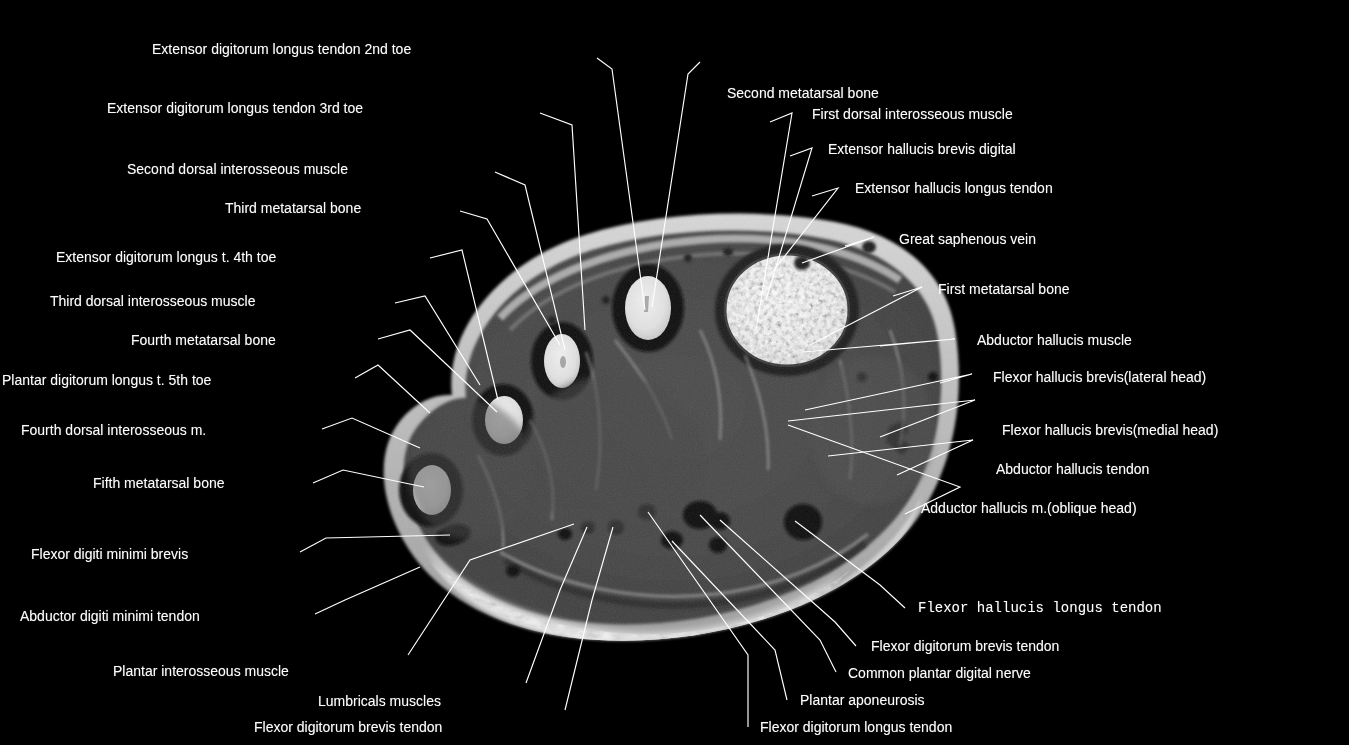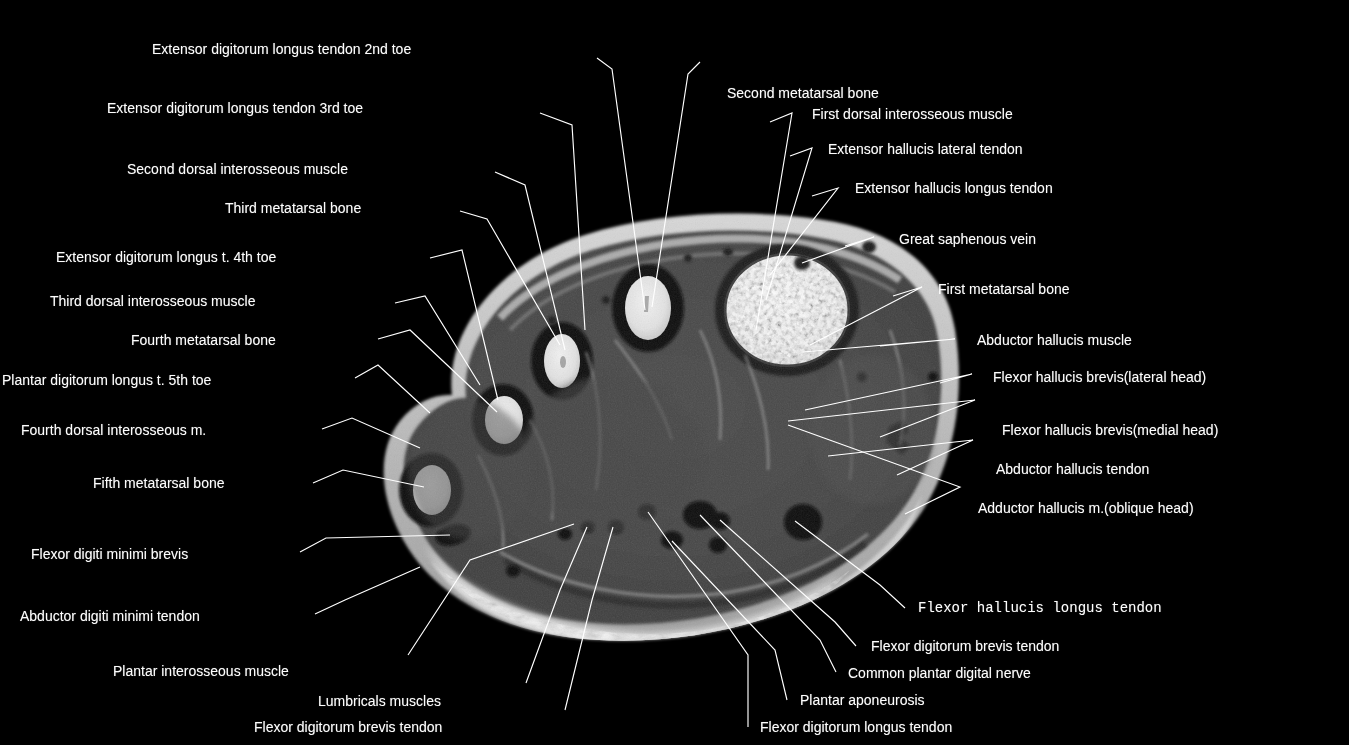--- a/index.html
+++ b/index.html
@@ -270,29 +270,29 @@
       <div class="lbl l" style="left: 93px; top: 472px;">Fifth metatarsal bone</div>
       <div class="lbl l" style="left: 31px; top: 543px;">Flexor digiti minimi brevis</div>
       <div class="lbl l" style="left: 20px; top: 605px;">Abductor digiti minimi tendon</div>
       <div class="lbl l" style="left: 113px; top: 660px;">Plantar interosseous muscle</div>
       <div class="lbl l" style="left: 318px; top: 690px;">Lumbricals muscles</div>
       <div class="lbl l" style="left: 254px; top: 716px;">Flexor digitorum brevis tendon</div>
     </div>
   <div id="labels-right">
       <div class="lbl r" style="left: 727px; top: 42px; margin-top: 40px;">Second metatarsal bone</div>
       <div class="lbl r" style="left: 812px; top: 103px;">First dorsal interosseous muscle</div>
-      <div class="lbl r" style="left: 828px; top: 138px;">Extensor hallucis lateral tendon</div>
+      <div class="lbl r" style="left: 828px; top: 138px;">Extensor hallucis brevis digital</div>
       <div class="lbl r" style="left: 855px; top: 177px;">Extensor hallucis longus tendon</div>
       <div class="lbl r" style="left: 875px; top: 228px; margin-left: 24px;">Great saphenous vein</div>
       <div class="lbl r" style="left: 938px; top: 278px;">First metatarsal bone</div>
       <div class="lbl r" style="left: 977px; top: 329px;">Abductor hallucis muscle</div>
       <div class="lbl r" style="left: 993px; top: 366px;">Flexor hallucis brevis(lateral head)</div>
       <div class="lbl r" style="left: 1002px; top: 419px;">Flexor hallucis brevis(medial head)</div>
       <div class="lbl r" style="left: 996px; top: 458px;">Abductor hallucis tendon</div>
-      <div class="lbl r" style="left: 978px; top: 497px; text-align: right;">Adductor hallucis m.(oblique head)</div>
+      <div class="lbl r" style="left: 921px; top: 497px; text-align: right;">Adductor hallucis m.(oblique head)</div>
       <div class="lbl r" style="left: 918px; top: 597px; font-family: Liberation Mono, monospace;">Flexor hallucis longus tendon</div>
       <div class="lbl r" style="left: 871px; top: 635px;">Flexor digitorum brevis tendon</div>
       <div class="lbl r" style="left: 848px; top: 662px;">Common plantar digital nerve</div>
       <div class="lbl r" style="left: 800px; top: 689px;">Plantar aponeurosis</div>
       <div class="lbl r" style="left: 760px; top: 716px;">Flexor digitorum longus tendon</div>
     </div>
 
 </div>
 
 </body></html>

